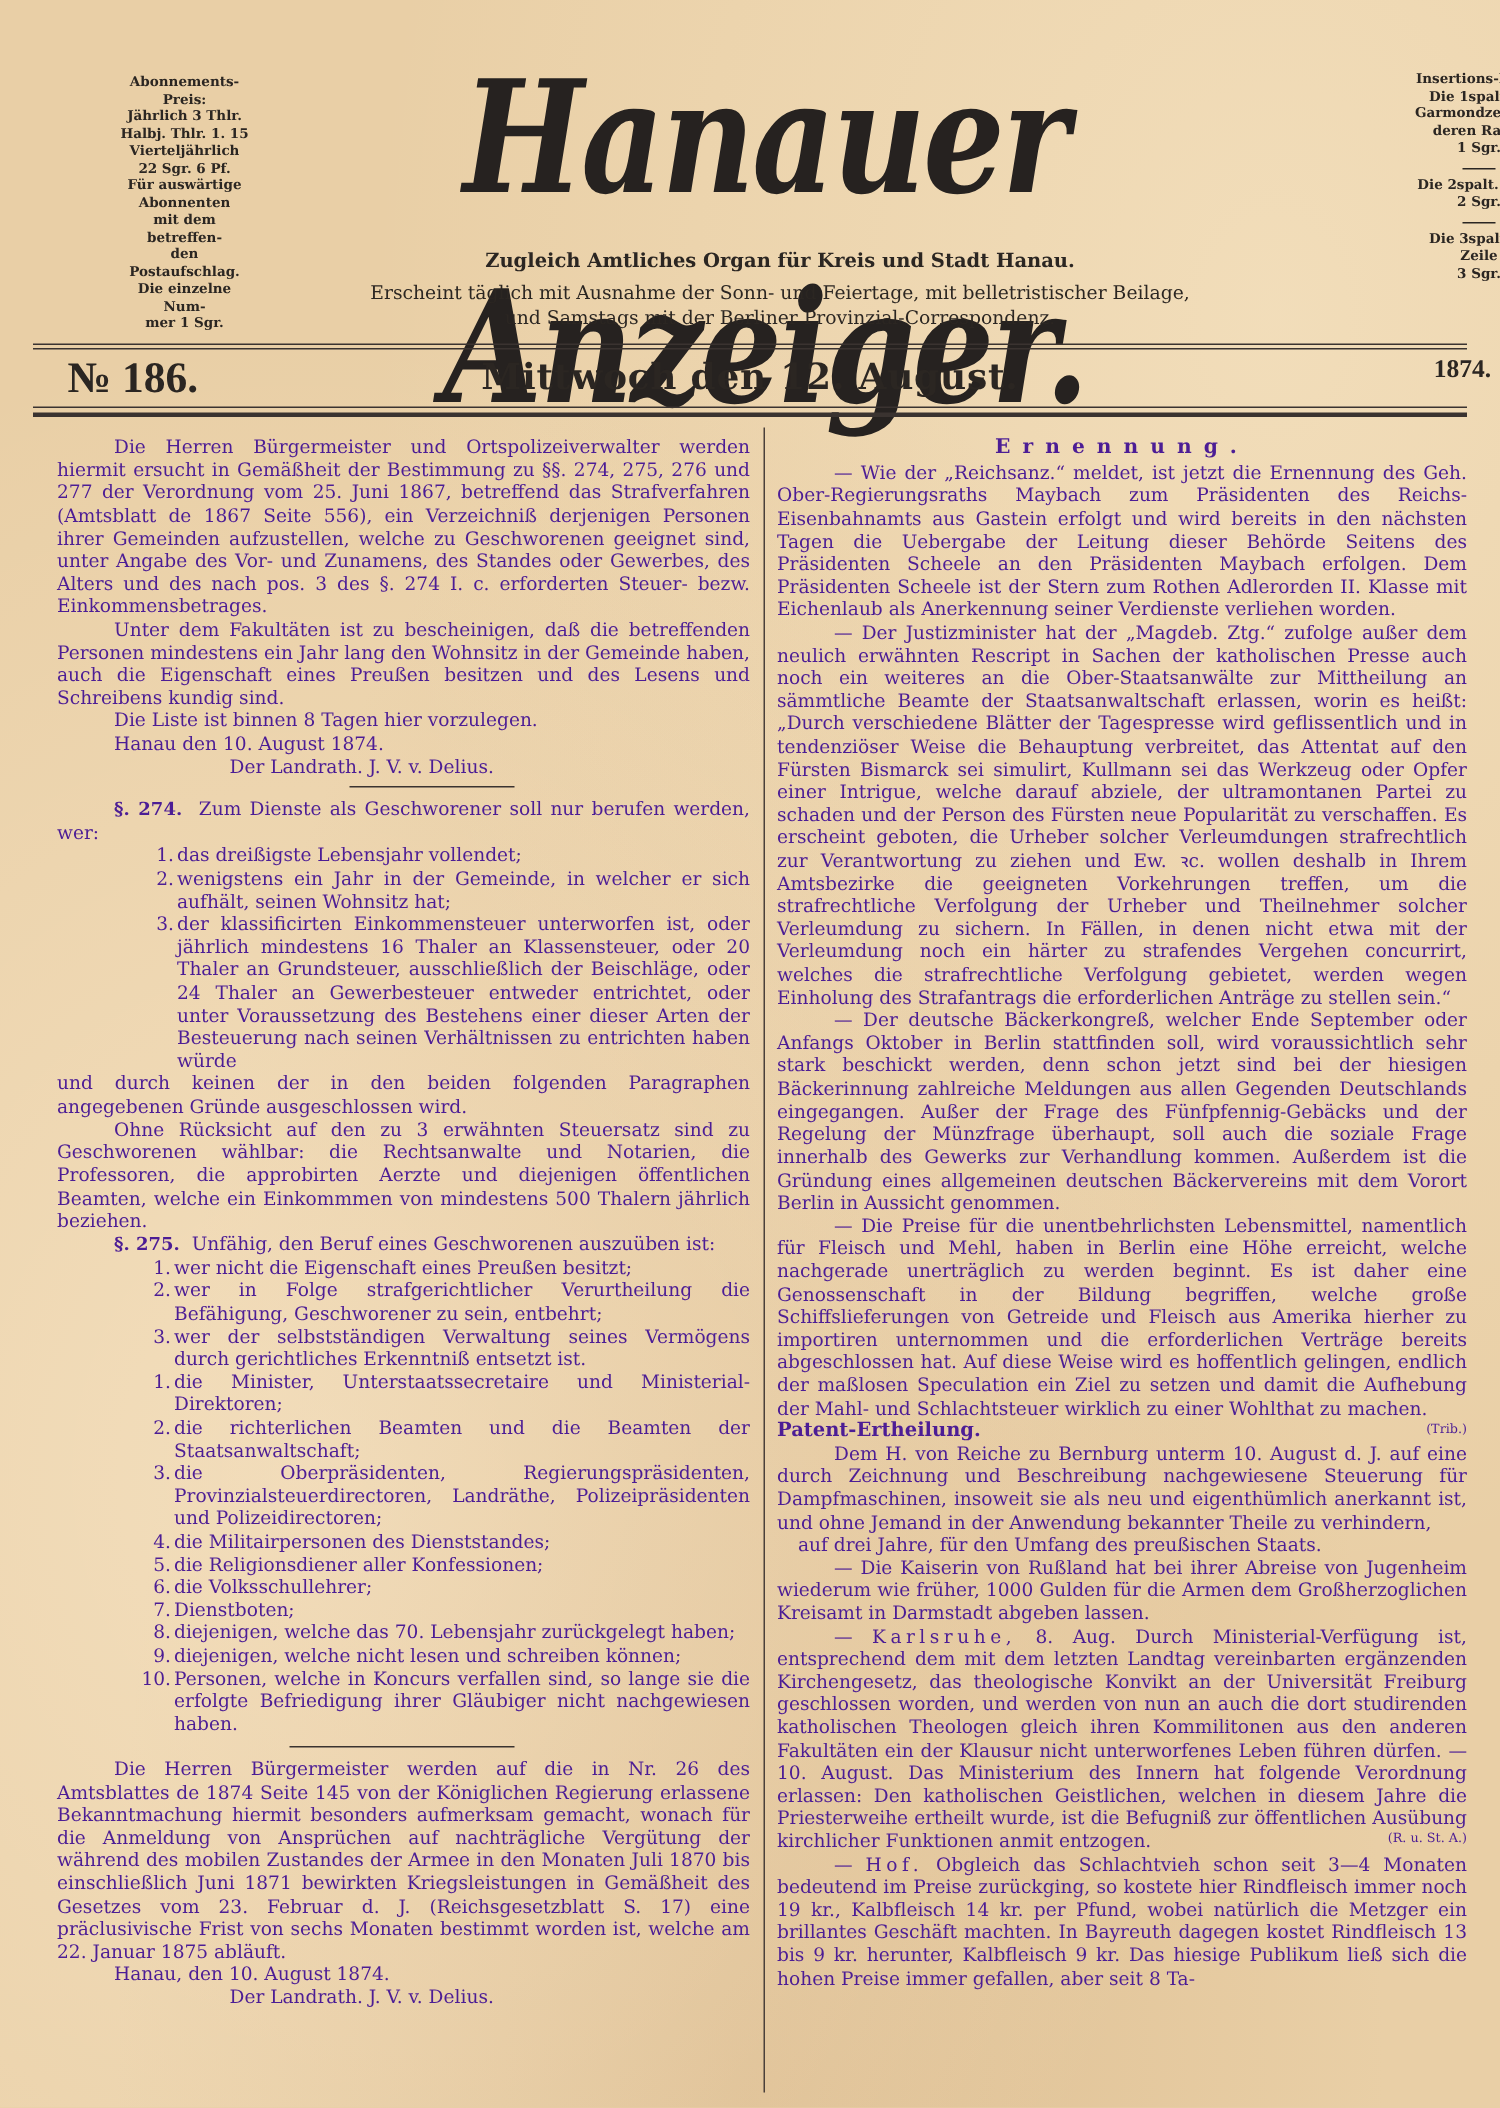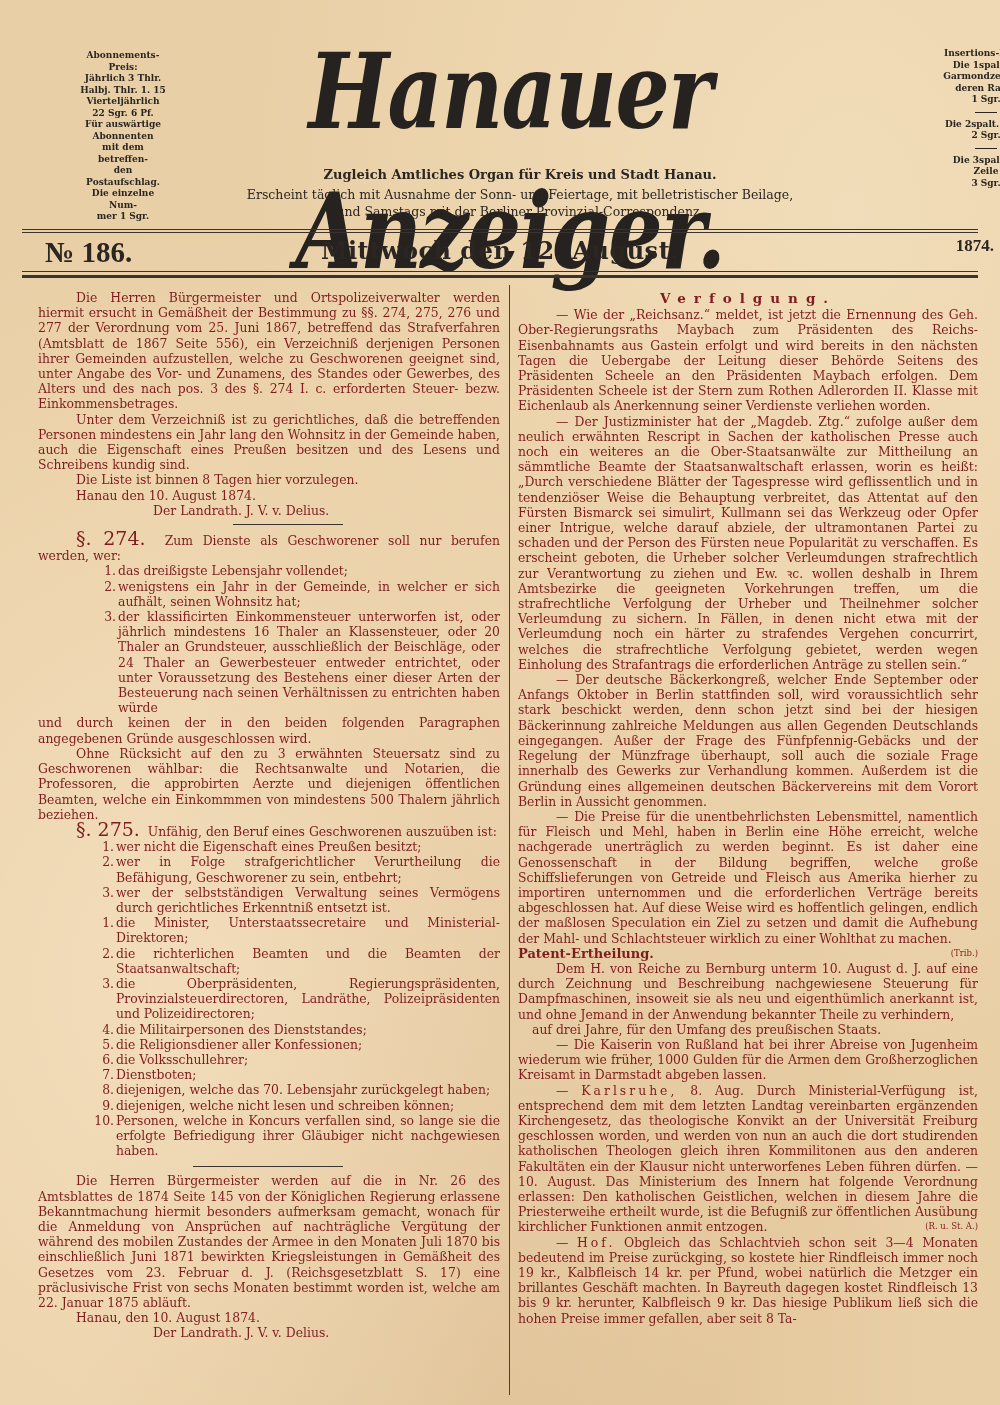--- a/index.html
+++ b/index.html
@@ -44,41 +44,41 @@
   }
   .rule-thin { left: 22px; width: 956px; height: 1px; background: #3a3330; }
   .rule-thick { left: 22px; width: 956px; height: 3px; background: #3a3330; }
   .issue-no { left: 45px; top: 236px; font-size: 29px; font-weight: bold; font-family: Liberation Serif, serif; }
   .issue-date { left: 250px; top: 236px; width: 500px; text-align: center; font-size: 24px; font-weight: bold; font-family: "DejaVu Serif", serif; letter-spacing: 0.5px; }
   .issue-year { right: 6px; top: 236px; font-size: 17px; font-weight: bold; font-family: Liberation Serif, serif; }
 
   .col {
     font-family: "DejaVu Serif", serif;
     font-size: 12.4px; line-height: 15.2px;
-    text-align: justify; color: #7f1d1d;
+    text-align: justify; color: #4c1d95;
   }
   #col-left { left: 38px; top: 290px; width: 462px; }
   #col-right { left: 518px; top: 291px; width: 460px; }
   .col-divider { left: 509px; top: 285px; width: 1px; height: 1110px; background: #4a403a; }
   .col p { margin: 0; }
   .indent { text-indent: 38px; }
   .sig-place { padding-left: 38px; }
   .sig-name { padding-left: 115px; }
   .spaced { letter-spacing: 3px; }
   .short-rule { width: 110px; height: 1px; background: #3a3330; margin: 6px auto 6px 195px; }
   .short-rule2 { width: 150px; height: 1px; background: #3a3330; margin: 8px auto 6px 155px; }
   .list { margin: 0; padding: 0; list-style: none; }
   .list li { padding-left: 80px; position: relative; }
   .list li .num { position: absolute; left: 58px; width: 20px; text-align: right; }
   .list2 li { padding-left: 78px; }
   .list2 li .num { left: 52px; width: 24px; }
   .section-head { text-align: center; font-weight: bold; letter-spacing: 8px; font-size: 13.5px; margin-bottom: 1px; }
   .section-head2 { text-align: left; font-weight: bold; font-size: 13px; }
   .source { float: right; font-size: 8.5px; margin-left: 6px; }
-  .para-label { font-weight: normal; font-size: 19px; }
+  .para-label { font-weight: bold; font-size: 12px; }
 </style>
 </head>
 <body>
 
 <div id="abo" class="abs side-box">
   <div>Abonnements-Preis:</div>
   <div>Jährlich 3 Thlr.</div>
   <div>Halbj. Thlr. 1. 15</div>
   <div>Vierteljährlich</div>
   <div>22 Sgr. 6 Pf.</div>
@@ -117,21 +117,21 @@
 <div class="abs issue-date">Mittwoch den 12. August.</div>
 <div class="abs issue-year">1874.</div>
 <div class="abs rule-thin" style="top:271px;"></div>
 <div class="abs rule-thick" style="top:275px;"></div>
 
 <div class="abs col-divider"></div>
 
 <div id="col-left" class="abs col">
   <div>
     <p class="indent">Die Herren Bürgermeister und Ortspolizeiverwalter werden hiermit ersucht in Gemäßheit der Bestimmung zu §§. 274, 275, 276 und 277 der Verordnung vom 25. Juni 1867, betreffend das Strafverfahren (Amtsblatt de 1867 Seite 556), ein Verzeichniß derjenigen Personen ihrer Gemeinden aufzustellen, welche zu Geschworenen geeignet sind, unter Angabe des Vor- und Zunamens, des Standes oder Gewerbes, des Alters und des nach pos. 3 des §. 274 I. c. erforderten Steuer- bezw. Einkommensbetrages.</p>
-    <p class="indent">Unter dem Verzeichniß ist zu gerichtliches, daß die betreffenden Personen mindestens ein Jahr lang den Wohnsitz in der Gemeinde haben, auch die Eigenschaft eines Preußen besitzen und des Lesens und Schreibens kundig sind.</p>
+    <p class="indent">Unter dem Fakultäten ist zu bescheinigen, daß die betreffenden Personen mindestens ein Jahr lang den Wohnsitz in der Gemeinde haben, auch die Eigenschaft eines Preußen besitzen und des Lesens und Schreibens kundig sind.</p>
     <p class="indent">Die Liste ist binnen 8 Tagen hier vorzulegen.</p>
     <p class="sig-place">Hanau den 10. August 1874.</p>
     <p class="sig-name">Der Landrath.  J. V. v. Delius.</p>
   </div>
   <div class="short-rule"></div>
 
   <div>
     <p class="indent"><span class="para-label">§. 274.</span>&nbsp; <span>Zum Dienste als Geschworener soll nur berufen werden, wer:</span></p>
     <ul class="list">
       <li><span class="num">1.</span><span>das dreißigste Lebensjahr vollendet;</span></li>
@@ -169,21 +169,21 @@
   <div class="short-rule2"></div>
 
   <div>
     <p class="indent">Die Herren Bürgermeister werden auf die in Nr. 26 des Amtsblattes de 1874 Seite 145 von der Königlichen Regierung erlassene Bekanntmachung hiermit besonders aufmerksam gemacht, wonach für die Anmeldung von Ansprüchen auf nachträgliche Vergütung der während des mobilen Zustandes der Armee in den Monaten Juli 1870 bis einschließlich Juni 1871 bewirkten Kriegsleistungen in Gemäßheit des Gesetzes vom 23. Februar d. J. (Reichsgesetzblatt S. 17) eine präclusivische Frist von sechs Monaten bestimmt worden ist, welche am 22. Januar 1875 abläuft.</p>
     <p class="sig-place">Hanau, den 10. August 1874.</p>
     <p class="sig-name">Der Landrath.  J. V. v. Delius.</p>
   </div>
 </div>
 
 <div id="col-right" class="abs col">
-  <div class="section-head">Verfolgung.</div>
+  <div class="section-head">Ernennung.</div>
   <p class="indent">— Wie der „Reichsanz.“ meldet, ist jetzt die Ernennung des Geh. Ober-Regierungsraths Maybach zum Präsidenten des Reichs-Eisenbahnamts aus Gastein erfolgt und wird bereits in den nächsten Tagen die Uebergabe der Leitung dieser Behörde Seitens des Präsidenten Scheele an den Präsidenten Maybach erfolgen. Dem Präsidenten Scheele ist der Stern zum Rothen Adlerorden II. Klasse mit Eichenlaub als Anerkennung seiner Verdienste verliehen worden.</p>
   <p class="indent">— Der Justizminister hat der „Magdeb. Ztg.“ zufolge außer dem neulich erwähnten Rescript in Sachen der katholischen Presse auch noch ein weiteres an die Ober-Staatsanwälte zur Mittheilung an sämmtliche Beamte der Staatsanwaltschaft erlassen, worin es heißt: „Durch verschiedene Blätter der Tagespresse wird geflissentlich und in tendenziöser Weise die Behauptung verbreitet, das Attentat auf den Fürsten Bismarck sei simulirt, Kullmann sei das Werkzeug oder Opfer einer Intrigue, welche darauf abziele, der ultramontanen Partei zu schaden und der Person des Fürsten neue Popularität zu verschaffen. Es erscheint geboten, die Urheber solcher Verleumdungen strafrechtlich zur Verantwortung zu ziehen und Ew. ꝛc. wollen deshalb in Ihrem Amtsbezirke die geeigneten Vorkehrungen treffen, um die strafrechtliche Verfolgung der Urheber und Theilnehmer solcher Verleumdung zu sichern. In Fällen, in denen nicht etwa mit der Verleumdung noch ein härter zu strafendes Vergehen concurrirt, welches die strafrechtliche Verfolgung gebietet, werden wegen Einholung des Strafantrags die erforderlichen Anträge zu stellen sein.“</p>
   <p class="indent">— Der deutsche Bäckerkongreß, welcher Ende September oder Anfangs Oktober in Berlin stattfinden soll, wird voraussichtlich sehr stark beschickt werden, denn schon jetzt sind bei der hiesigen Bäckerinnung zahlreiche Meldungen aus allen Gegenden Deutschlands eingegangen. Außer der Frage des Fünfpfennig-Gebäcks und der Regelung der Münzfrage überhaupt, soll auch die soziale Frage innerhalb des Gewerks zur Verhandlung kommen. Außerdem ist die Gründung eines allgemeinen deutschen Bäckervereins mit dem Vorort Berlin in Aussicht genommen.</p>
   <p class="indent"><span>— Die Preise für die unentbehrlichsten Lebensmittel, namentlich für Fleisch und Mehl, haben in Berlin eine Höhe erreicht, welche nachgerade unerträglich zu werden beginnt. Es ist daher eine Genossenschaft in der Bildung begriffen, welche große Schiffslieferungen von Getreide und Fleisch aus Amerika hierher zu importiren unternommen und die erforderlichen Verträge bereits abgeschlossen hat. Auf diese Weise wird es hoffentlich gelingen, endlich der maßlosen Speculation ein Ziel zu setzen und damit die Aufhebung der Mahl- und Schlachtsteuer wirklich zu einer Wohlthat zu machen.</span> <span class="source">(Trib.)</span></p>
 
   <div class="section-head2">Patent-Ertheilung.</div>
   <p class="indent">Dem H. von Reiche zu Bernburg unterm 10. August d. J. auf eine durch Zeichnung und Beschreibung nachgewiesene Steuerung für Dampfmaschinen, insoweit sie als neu und eigenthümlich anerkannt ist, und ohne Jemand in der Anwendung bekannter Theile zu verhindern,</p>
   <p style="padding-left:14px;">auf drei Jahre, für den Umfang des preußischen Staats.</p>
 
   <p class="indent">— Die Kaiserin von Rußland hat bei ihrer Abreise von Jugenheim wiederum wie früher, 1000 Gulden für die Armen dem Großherzoglichen Kreisamt in Darmstadt abgeben lassen.</p>

